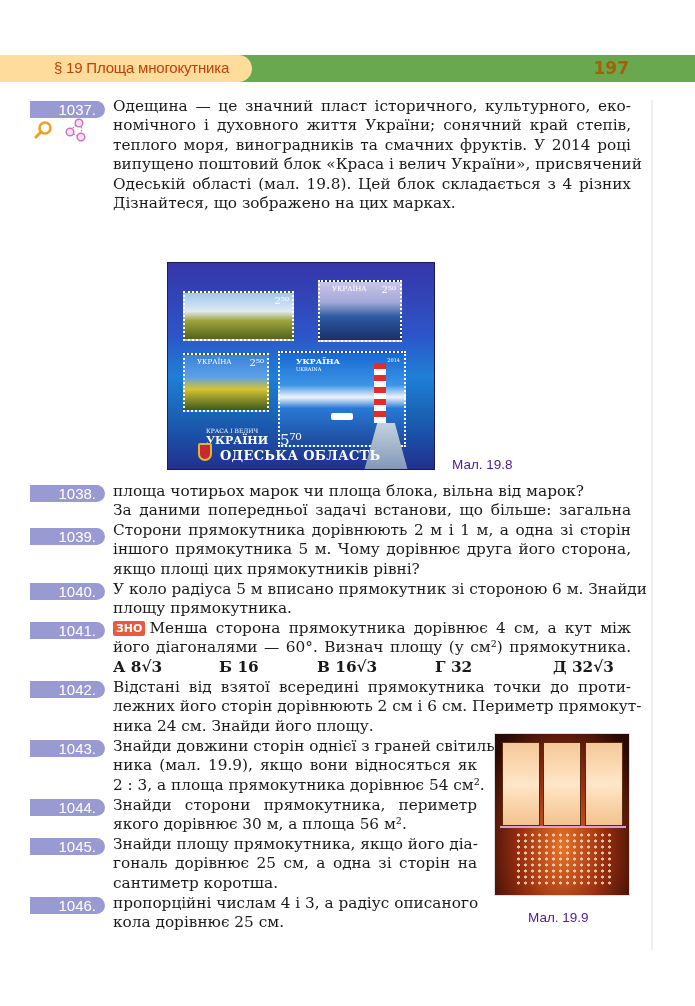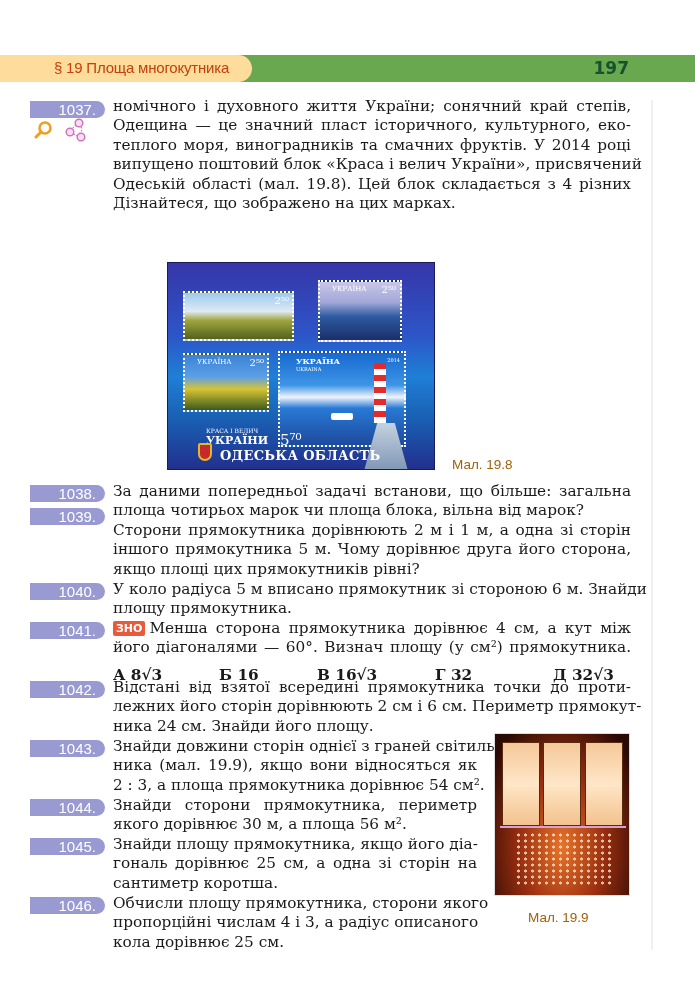--- a/index.html
+++ b/index.html
@@ -5,34 +5,34 @@
   * { box-sizing: border-box; margin: 0; padding: 0; }
   html, body { width: 695px; height: 1006px; background: #ffffff; overflow: hidden; }
   body { position: relative; font-family: "DejaVu Serif", "Liberation Serif", serif; color: #1a1a1a; }
 
   .header-bar { position: absolute; left: 0; top: 55px; width: 695px; height: 27px; background: #6aa84f; }
   .header-tab { position: absolute; left: 0; top: 55px; height: 27px; width: 252px; background: #fddc9c;
     border-radius: 0 14px 14px 0; }
   .header-title { position: absolute; left: 54px; top: 59px; font-family: "Liberation Sans", sans-serif;
     font-size: 15px; color: #c2410c; letter-spacing: -0.2px; }
   .page-number { position: absolute; right: 66px; top: 58px; font-family: "DejaVu Sans", sans-serif;
-    font-weight: bold; font-size: 17px; color: #14532d; }
+    font-weight: bold; font-size: 17px; color: #a16207; }
 
   .side-rule { position: absolute; left: 651px; top: 100px; width: 2px; height: 850px; background: #eef0f4; }
   .badge { position: absolute; left: 30px; width: 75px; height: 17px; background: #9a9ad2;
     border-radius: 0 9px 9px 0; color: #ffffff; font-family: "Liberation Sans", sans-serif;
     font-size: 15px; text-align: right; padding-right: 9px; line-height: 17px; }
   .text { position: absolute; left: 113px; font-size: 15.3px; line-height: 19.4px; text-align: justify;
     text-align-last: left; }
   .line { display: block; white-space: nowrap; text-align: justify; text-align-last: justify; }
   .line.last { text-align-last: left; }
 
   .zno { display: inline-block; background: #e85a3a; color: #ffffff; font-family: "DejaVu Sans", sans-serif;
     font-weight: bold; font-size: 11px; padding: 0 3px; line-height: 15px; border-radius: 2px; margin-right: 4px; vertical-align: 1px; }
-  .answers { display: flex; width: 520px; font-weight: bold; margin-top: 8px; }
+  .answers { display: flex; width: 520px; font-weight: bold; }
   .answers span { display: inline-block; }
 
   .icon-row { position: absolute; left: 34px; top: 118px; display: flex; gap: 10px; align-items: center; }
 
   .fig198 { position: absolute; left: 167px; top: 262px; width: 268px; height: 208px;
     background: linear-gradient(180deg, #3636a8 0%, #2d55c8 35%, #1f7fd6 55%, #1961b4 75%, #22308e 100%);
     border: 1px solid #1b1b5a; overflow: hidden; }
   .stamp { position: absolute; border: 2px dotted #ffffff; }
   .st1 { left: 15px; top: 28px; width: 111px; height: 50px;
     background: linear-gradient(180deg, #9ec8ee 0%, #dfeaf3 40%, #9ea43c 60%, #53621d 100%); }
@@ -47,21 +47,21 @@
   .pier { position: absolute; left: 196px; top: 160px; width: 44px; height: 48px; background: linear-gradient(180deg,#c4d2e0,#7f96b6); clip-path: polygon(30% 0, 70% 0, 100% 100%, 0 100%); }
   .ship { position: absolute; left: 163px; top: 150px; width: 22px; height: 7px; background: #ffffff; border-radius: 2px; }
   .stamp-label { position: absolute; color: #ffffff; font-family: "DejaVu Serif", serif; font-size: 7px; }
   .stamp-val { position: absolute; color: #ffffff; font-family: "DejaVu Serif", serif; font-size: 10px; text-align: center; }
   .block-sub { position: absolute; left: 38px; top: 164px; color: #ffffff; font-family: "DejaVu Serif", serif; font-size: 6px; text-align: center; }
   .block-sub-big { position: absolute; left: 38px; top: 171px; color: #ffffff; font-family: "DejaVu Serif", serif; font-size: 11px; font-weight: bold; }
   .block-title { position: absolute; left: 52px; top: 185px; color: #ffffff; font-family: "DejaVu Serif", serif; font-size: 13px; font-weight: bold; letter-spacing: 0.3px; }
   .coat { position: absolute; left: 30px; top: 180px; width: 14px; height: 18px; background: #c8292d; border: 2px solid #e0b830; border-radius: 2px 2px 7px 7px; }
   .big-val { position: absolute; left: 112px; top: 168px; color: #ffffff; font-family: "DejaVu Serif", serif; font-size: 15px; }
 
-  .caption { position: absolute; font-family: "Liberation Sans", sans-serif; font-size: 13.5px; color: #a16207; }
+  .caption { position: absolute; font-family: "Liberation Sans", sans-serif; font-size: 13.5px; color: #4c1d95; }
 
   .fig199 { position: absolute; left: 494px; top: 733px; width: 136px; height: 163px; border: 1px solid #dddddd;
     background: radial-gradient(ellipse at 50% 70%, #e8742a 0%, #9a2e10 45%, #2a0a04 90%); overflow: hidden; }
   .panel { position: absolute; top: 8px; width: 38px; height: 84px; background: linear-gradient(180deg, #f5c898, #ffe6c8 50%, #f3c28d); border: 1px solid #5a2a10; }
   .p1 { left: 7px; } .p2 { left: 48px; } .p3 { left: 90px; }
   .shelf { position: absolute; left: 5px; top: 92px; width: 126px; height: 2px; background: #d8a0d8; }
   .dots { position: absolute; left: 20px; top: 98px; width: 96px; height: 55px;
     background-image: radial-gradient(circle, #f5e4c6 1.3px, transparent 1.8px);
     background-size: 7px 6px; opacity: 0.8; }
 </style>
@@ -87,22 +87,22 @@
     <span>
       <svg width="24" height="24" viewBox="0 0 24 24">
           <circle cx="15" cy="5" r="3.8" fill="#f6dff0" stroke="#d070b8" stroke-width="1.4"></circle>
           <circle cx="6" cy="14" r="3.8" fill="#f6dff0" stroke="#d070b8" stroke-width="1.4"></circle>
           <circle cx="17" cy="19" r="3.8" fill="#f6dff0" stroke="#d070b8" stroke-width="1.4"></circle>
           <path d="M12 7 L8 11 M9.5 16 L13.5 18 M17.5 9 L17.5 15" stroke="#d070b8" stroke-width="1.2" stroke-dasharray="1.5 1.5"></path>
         </svg>
     </span>
   </div>
   <div class="text" style="top:97px; width:518px">
+    <span class="line">Одещина — це значний пласт історичного, культурного, еко-</span>
     <span class="line">номічного і духовного життя України; сонячний край степів,</span>
-    <span class="line">Одещина — це значний пласт історичного, культурного, еко-</span>
     <span class="line">теплого моря, виноградників та смачних фруктів. У 2014 році</span>
     <span class="line">випущено поштовий блок «Краса і велич України», присвячений</span>
     <span class="line">Одеській області (мал. 19.8). Цей блок складається з 4 різних</span>
     <span class="line last">Дізнайтеся, що зображено на цих марках.</span>
   </div>
 </div>
 
 <div class="fig198">
   <div class="stamp st1">
     <span class="stamp-val" style="right:3px; top:2px;">2⁵⁰</span>
@@ -127,27 +127,27 @@
   <span class="block-sub">КРАСА І ВЕЛИЧ</span>
   <span class="block-sub-big">УКРАЇНИ</span>
   <div class="coat"></div>
   <span class="block-title">ОДЕСЬКА ОБЛАСТЬ</span>
 </div>
 <div class="caption" style="left:452px; top:457px;">Мал. 19.8</div>
 
 <div>
   <div class="badge" style="top:485px">1038.</div>
   <div class="text" style="top:482px; width:518px">
+    <span class="line last">площа чотирьох марок чи площа блока, вільна від марок?</span>
     <span class="line">За даними попередньої задачі встанови, що більше: загальна</span>
-    <span class="line last">площа чотирьох марок чи площа блока, вільна від марок?</span>
-  </div>
-</div>
-
-<div>
-  <div class="badge" style="top:508px">1039.</div>
+  </div>
+</div>
+
+<div>
+  <div class="badge" style="top:528px">1039.</div>
   <div class="text" style="top:521px; width:518px">
     <span class="line">Сторони прямокутника дорівнюють 2 м і 1 м, а одна зі сторін</span>
     <span class="line">іншого прямокутника 5 м. Чому дорівнює друга його сторона,</span>
     <span class="line last">якщо площі цих прямокутників рівні?</span>
   </div>
 </div>
 
 <div>
   <div class="badge" style="top:583px">1040.</div>
   <div class="text" style="top:580px; width:518px">
@@ -202,21 +202,20 @@
   <div class="text" style="top:835px; width:364px">
     <span class="line">Знайди площу прямокутника, якщо його діа-</span>
     <span class="line">гональ дорівнює 25 см, а одна зі сторін на</span>
     <span class="line last">сантиметр коротша.</span>
   </div>
 </div>
 
 <div>
   <div class="badge" style="top:897px">1046.</div>
   <div class="text" style="top:894px; width:364px">
-    <span class="line">Обчисли площу прямокутника, сторони якого</span>
     <span class="line">пропорційні числам 4 і 3, а радіус описаного</span>
     <span class="line last">кола дорівнює 25 см.</span>
   </div>
 </div>
 
 <div class="fig199">
   <div class="panel p1"></div>
   <div class="panel p2"></div>
   <div class="panel p3"></div>
   <div class="shelf"></div>

